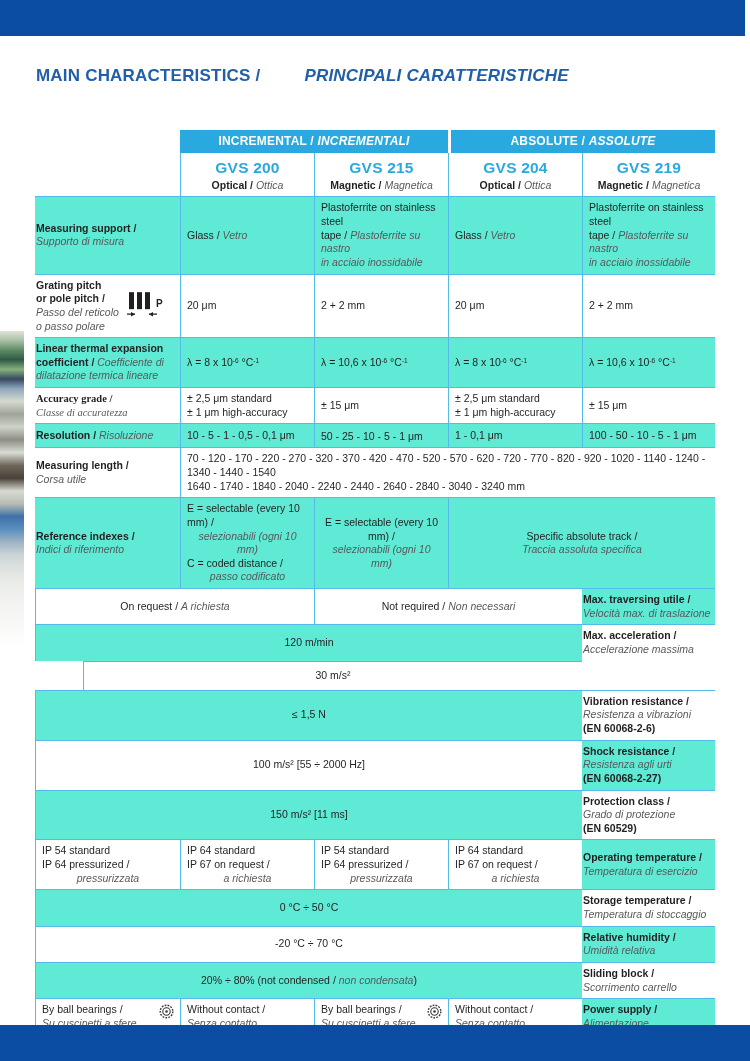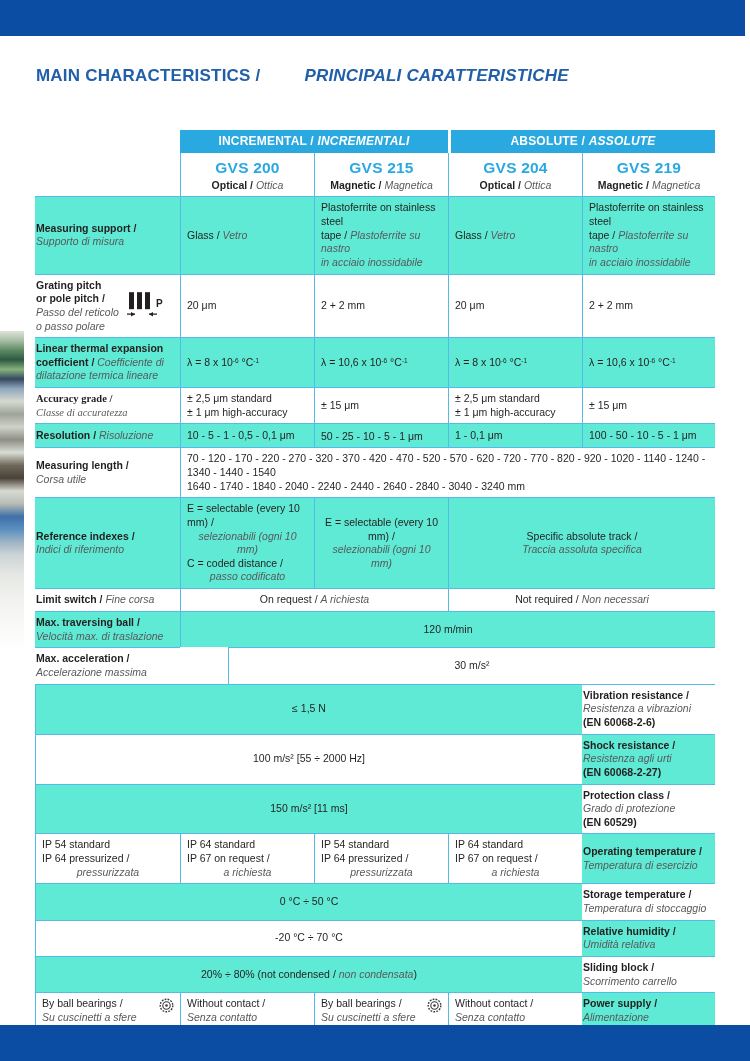--- a/index.html
+++ b/index.html
@@ -209,31 +209,28 @@
       <div class="line c"><span class="seg-i">passo codificato</span></div>
     </div>
     <div class="cell vb shaded center" style="grid-column: span 1; min-height: 58px;">
       <div class="line"><span class="seg-n">E = selectable (every 10 mm) /</span></div>
       <div class="line"><span class="seg-i">selezionabili (ogni 10 mm)</span></div>
     </div>
     <div class="cell vb shaded center" style="grid-column: span 2; min-height: 58px;">
       <div class="line"><span class="seg-n">Specific absolute track /</span></div>
       <div class="line"><span class="seg-i">Traccia assoluta specifica</span></div>
     </div>
-    <div class="cell lbl" style="min-height: 23px;">
-      <div class="line"><span class="seg-b">Limit switch / </span><span class="seg-i">Fine corsa</span></div>
-    </div>
     <div class="cell vb center" style="grid-column: span 2; min-height: 23px;">
       <div class="line"><span class="seg-n">On request / </span><span class="seg-i">A richiesta</span></div>
     </div>
     <div class="cell vb center" style="grid-column: span 2; min-height: 23px;">
       <div class="line"><span class="seg-n">Not required / </span><span class="seg-i">Non necessari</span></div>
     </div>
     <div class="cell lbl shaded" style="min-height: 29px;">
-      <div class="line"><span class="seg-b">Max. traversing ball /</span></div>
+      <div class="line"><span class="seg-b">Max. traversing utile /</span></div>
       <div class="line"><span class="seg-i">Velocità max. di traslazione</span></div>
     </div>
     <div class="cell vb shaded center" style="grid-column: span 4; min-height: 29px;">
       <div class="line"><span class="seg-n">120 m/min</span></div>
     </div>
     <div class="cell lbl" style="min-height: 29px;">
       <div class="line"><span class="seg-b">Max. acceleration /</span></div>
       <div class="line"><span class="seg-i">Accelerazione massima</span></div>
     </div>
     <div class="cell vb center" style="grid-column: span 4; min-height: 29px; margin-left: 48px;">

